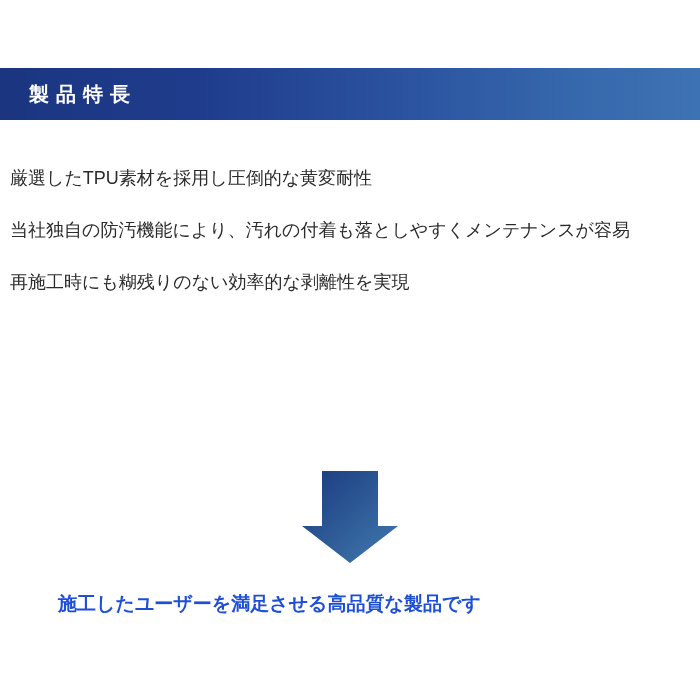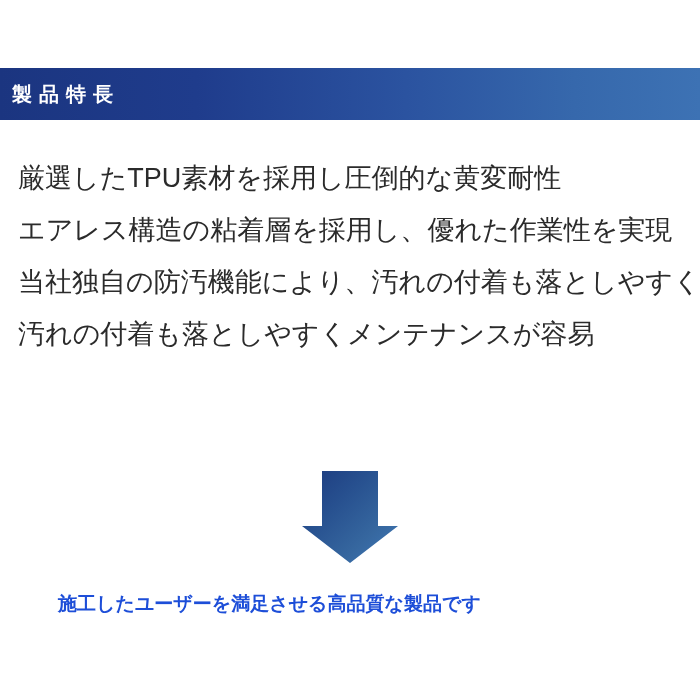--- a/index.html
+++ b/index.html
@@ -31,43 +31,42 @@
     height: 52px;
     background: linear-gradient(to right, #1b3580 0%, #1f3c8c 28%, #2b53a0 58%, #3668ac 82%, #3d72b4 100%);
     display: flex;
     align-items: center;
   }
   .section-header-title {
     color: #ffffff;
     font-size: 20px;
     font-weight: bold;
     letter-spacing: 7px;
-    margin-left: 12px;
+    margin-left: 29px;
     line-height: 1;
     white-space: nowrap;
   }
 
   
   .feature-list {
     position: absolute;
     left: 10px;
     top: 152px;
     width: 690px;
   }
   .feature-line {
     color: #2b2b2b;
-    font-size: 27px;
+    font-size: 18px;
     font-weight: normal;
     line-height: 1;
     height: 52px;
     display: flex;
     align-items: center;
     white-space: nowrap;
     letter-spacing: 0px;
-    margin-left: 8px;
   }
 
   
   .arrow-wrap {
     position: absolute;
     left: 302px;
     top: 471px;
     width: 96px;
     height: 92px;
   }
@@ -99,23 +98,22 @@
 <body>
 
 <div class="page">
 
   <div class="section-header">
     <div class="section-header-title">製品特長</div>
   </div>
 
   <div class="feature-list">
     <div class="feature-line">厳選したTPU素材を採用し圧倒的な黄変耐性</div>
-    <div class="feature-line">エアレス構造の粘着層を採用し、優れた作業性を実現</div>
     <div class="feature-line">当社独自の防汚機能により、汚れの付着も落としやすくメンテナンスが容易</div>
-    <div class="feature-line">汚れの付着も落としやすくメンテナンスが容易</div>
+    <div class="feature-line">再施工時にも糊残りのない効率的な剥離性を実現</div>
   </div>
 
   <div class="arrow-wrap">
     <svg viewBox="0 0 96 92" xmlns="http://www.w3.org/2000/svg" aria-hidden="true">
       <defs>
         <linearGradient id="arrowGrad" x1="0" y1="0" x2="1" y2="1">
           <stop offset="0%" stop-color="#1c3a7e"></stop>
           <stop offset="35%" stop-color="#27508f"></stop>
           <stop offset="70%" stop-color="#36679f"></stop>
           <stop offset="100%" stop-color="#4079b9"></stop>

